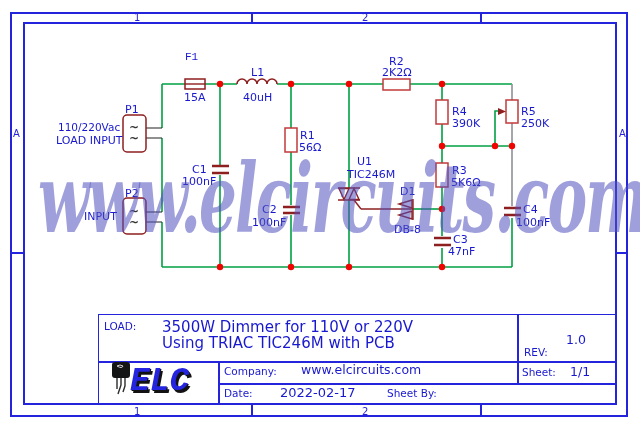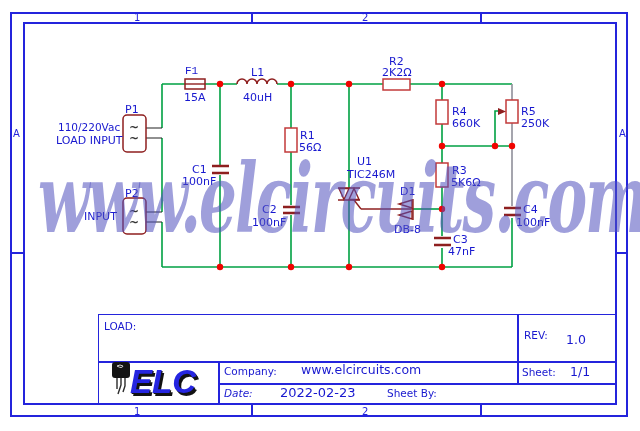--- a/index.html
+++ b/index.html
@@ -33,21 +33,21 @@
   
   #watermark{position:absolute;left:38px;top:142px;z-index:5;white-space:nowrap;
     font-family:"DejaVu Serif","Liberation Serif",serif;font-style:italic;font-weight:bold;
     font-size:64px;letter-spacing:-2px;color:rgba(80,80,190,0.55);
     transform:scale(0.93,1.5);transform-origin:left top;pointer-events:none;}
   
   .tb-line{position:absolute;background:var(--frame);z-index:4;}
   .tb-text{position:absolute;z-index:6;color:var(--blue);white-space:nowrap;line-height:1;}
   .sz10{font-size:10.5px;} .sz12{font-size:12.5px;} .sz13{font-size:13px;} .sz15{font-size:15px;}
   #logo-text{position:absolute;z-index:6;color:var(--logo);
-    font-family:Liberation Sans, sans-serif;font-style:italic;font-weight:bold;
+    font-family:Liberation Mono, monospace;font-style:italic;font-weight:bold;
     font-size:33px;line-height:1;text-shadow:2.5px 2.5px 0 #121212, 1px 1px 0 #121212;}
 </style>
 </head>
 <body>
 
 <div id="page">
 
   <div class="frame-rect" style="left:10px;top:12px;width:618px;height:405px;"></div>
   <div class="frame-rect" style="left:23px;top:22px;width:594px;height:383px;"></div>
 
@@ -163,21 +163,21 @@
       <circle class="dot" cx="495" cy="146" r="3.2"></circle>
       <circle class="dot" cx="512" cy="146" r="3.2"></circle>
       <circle class="dot" cx="442" cy="209" r="3.2"></circle>
       <circle class="dot" cx="220" cy="267" r="3.2"></circle>
       <circle class="dot" cx="291" cy="267" r="3.2"></circle>
       <circle class="dot" cx="349" cy="267" r="3.2"></circle>
       <circle class="dot" cx="442" cy="267" r="3.2"></circle>
     </g>
   </svg>
 
-  <div class="clbl" style="left:185px;top:66px;font-family:Liberation Mono, monospace;">F1</div>
+  <div class="clbl" style="left:185px;top:52px;font-family:Liberation Mono, monospace;">F1</div>
   <div class="clbl" style="left:184px;top:92px;">15A</div>
   <div class="clbl" style="left:251px;top:67px;">L1</div>
   <div class="clbl" style="left:243px;top:92px;">40uH</div>
   <div class="clbl" style="left:389px;top:56px;">R2</div>
   <div class="clbl" style="left:382px;top:67px;">2K2Ω</div>
   <div class="clbl" style="left:125px;top:104px;">P1</div>
   <div class="clbl" style="left:58px;top:122px;font-size:10.5px;">110/220Vac</div>
   <div class="clbl" style="left:56px;top:135px;">LOAD INPUT</div>
   <div class="clbl" style="left:125px;top:188px;">P2</div>
   <div class="clbl" style="left:84px;top:211px;">INPUT</div>
@@ -185,21 +185,21 @@
   <div class="clbl" style="left:182px;top:176px;">100nF</div>
   <div class="clbl" style="left:300px;top:130px;">R1</div>
   <div class="clbl" style="left:299px;top:142px;">56Ω</div>
   <div class="clbl" style="left:262px;top:204px;">C2</div>
   <div class="clbl" style="left:252px;top:217px;">100nF</div>
   <div class="clbl" style="left:357px;top:156px;">U1</div>
   <div class="clbl" style="left:347px;top:169px;">TIC246M</div>
   <div class="clbl" style="left:400px;top:186px;">D1</div>
   <div class="clbl" style="left:394px;top:224px;">DB-8</div>
   <div class="clbl" style="left:452px;top:106px;">R4</div>
-  <div class="clbl" style="left:452px;top:118px;">660K</div>
+  <div class="clbl" style="left:452px;top:118px;">390K</div>
   <div class="clbl" style="left:521px;top:106px;">R5</div>
   <div class="clbl" style="left:521px;top:118px;">250K</div>
   <div class="clbl" style="left:452px;top:165px;">R3</div>
   <div class="clbl" style="left:451px;top:177px;">5K6Ω</div>
   <div class="clbl" style="left:453px;top:234px;">C3</div>
   <div class="clbl" style="left:448px;top:246px;">47nF</div>
   <div class="clbl" style="left:523px;top:204px;">C4</div>
   <div class="clbl" style="left:516px;top:217px;">100nF</div>
 
   <div class="pin-sym" style="left:129px;top:121px;">~</div>
@@ -209,28 +209,30 @@
 
   <div id="watermark">www.elcircuits.com</div>
 
   <div class="frame-rect" style="left:98px;top:314px;width:519px;height:91px;border-width:1.5px;z-index:4;"></div>
   <div class="tb-line" style="left:98px;top:361px;width:519px;height:1.5px;"></div>
   <div class="tb-line" style="left:218px;top:383px;width:399px;height:1.5px;"></div>
   <div class="tb-line" style="left:517px;top:314px;width:1.5px;height:69px;"></div>
   <div class="tb-line" style="left:218px;top:361px;width:1.5px;height:44px;"></div>
 
   <div class="tb-text sz10" style="left:104px;top:321px;">LOAD:</div>
-  <div class="tb-text sz10" style="left:524px;top:330px;">REV:</div>
+  <div class="tb-text sz15" style="left:162px;top:320px;">3500W Dimmer for 110V or 220V</div>
+  <div class="tb-text sz15" style="left:162px;top:336px;">Using TRIAC TIC246M with PCB</div>
+  <div class="tb-text sz10" style="left:524px;top:347px;">REV:</div>
   <div class="tb-text sz12" style="left:566px;top:334px;">1.0</div>
   <div class="tb-text sz10" style="left:224px;top:366px;">Company:</div>
   <div class="tb-text sz12" style="left:301px;top:364px;">www.elcircuits.com</div>
   <div class="tb-text sz10" style="left:522px;top:367px;">Sheet:</div>
   <div class="tb-text sz12" style="left:570px;top:366px;">1/1</div>
-  <div class="tb-text sz10" style="left:224px;top:388px;font-style:italic;">Date:</div>
-  <div class="tb-text sz13" style="left:280px;top:386px;">2022-02-23</div>
+  <div class="tb-text sz10" style="left:224px;top:388px;">Date:</div>
+  <div class="tb-text sz13" style="left:280px;top:386px;">2022-02-17</div>
   <div class="tb-text sz10" style="left:387px;top:388px;">Sheet By:</div>
 
   <svg class="abs" style="left:110px;top:361px;z-index:6;" width="24" height="42" viewBox="0 0 24 42">
     <rect x="2" y="1" width="18" height="16" rx="3" fill="#141414"></rect>
     <path d="M7,5 q3,-2 6,0 q-1,3 -6,0" fill="none" stroke="#cfcfcf" stroke-width="1"></path>
     <path d="M7,17 V28 M11,17 L11,24 L8,33 M15,17 L15,25 L13,31" fill="none" stroke="#2b2b2b" stroke-width="1.4"></path>
   </svg>
   <div id="logo-text" style="left:130px;top:365px;">ELC</div>
 
 </div>

